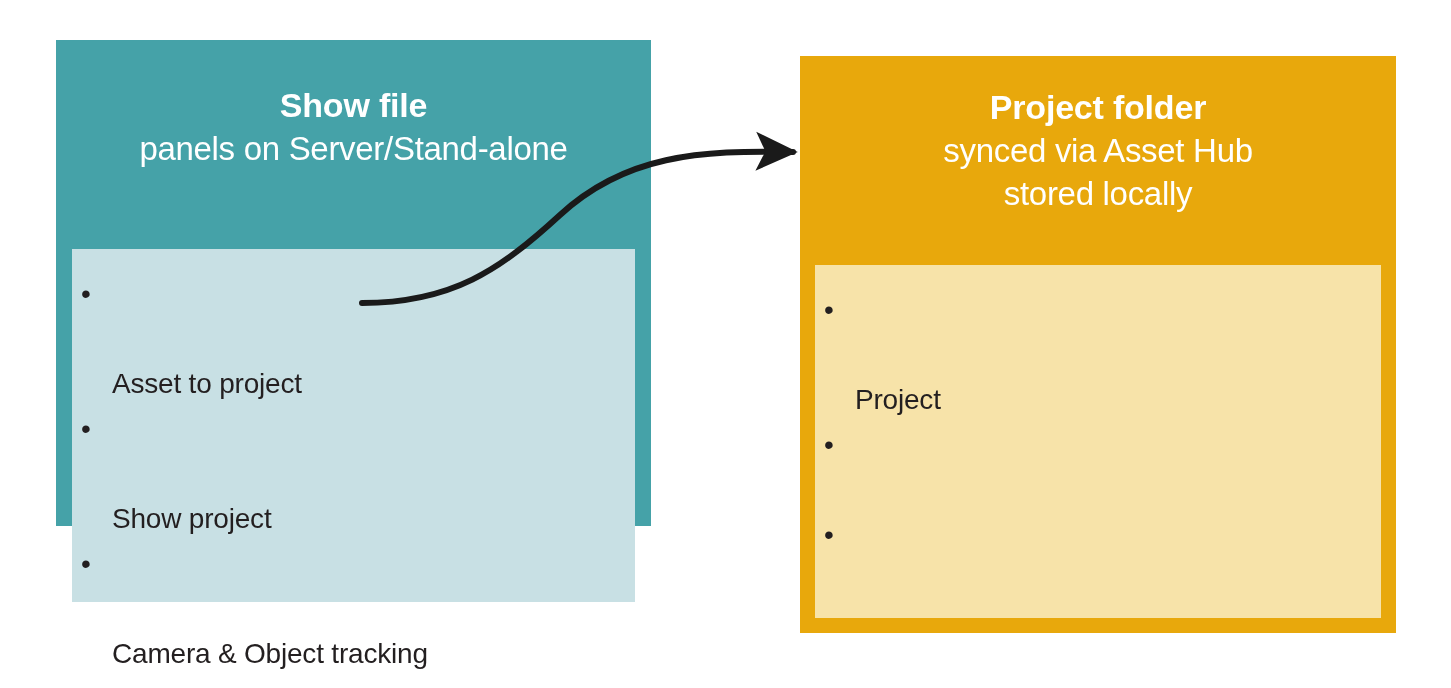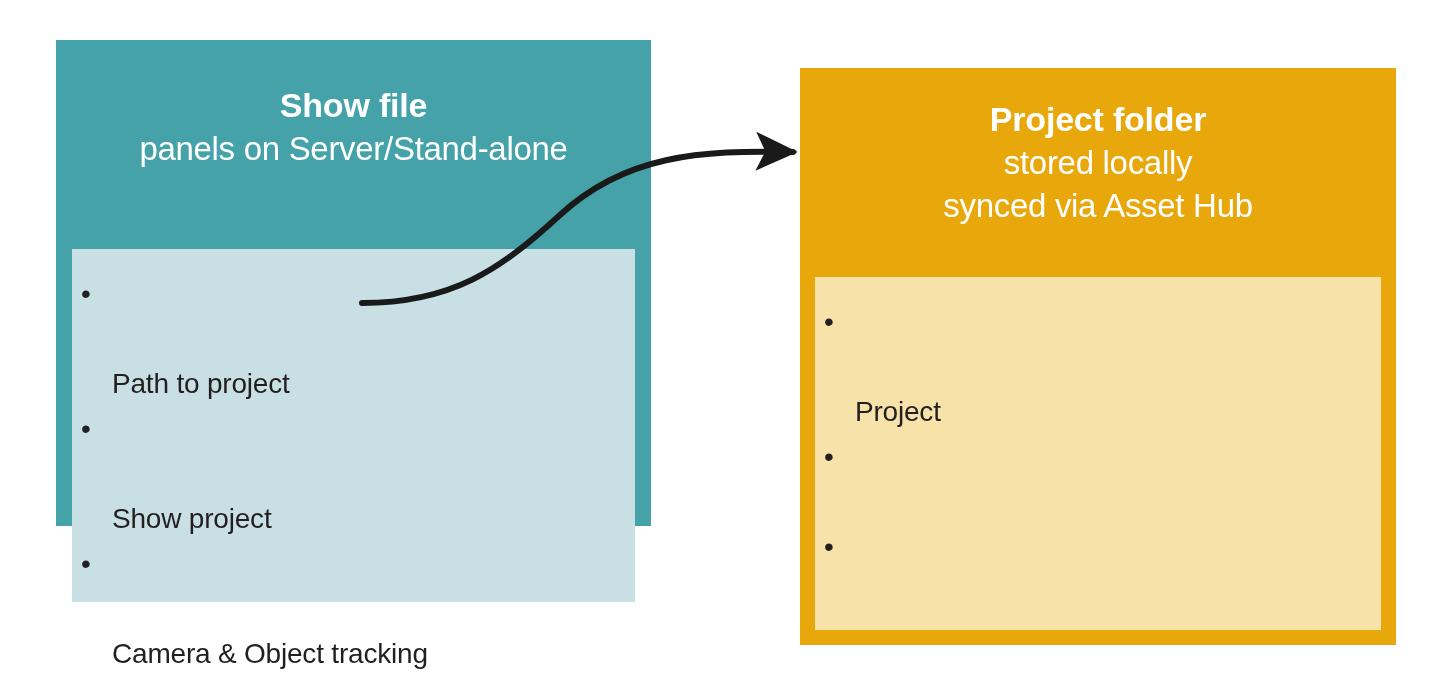--- a/index.html
+++ b/index.html
@@ -93,21 +93,20 @@
     padding: 22px 0 0 0;
   }
 
   
   #project-folder-card {
     left: 800px;
     top: 56px;
     width: 596px;
     height: 577px;
     background: #e8a80c;
-    margin-top: 12px;
   }
   #project-folder-card .card-header {
     padding-top: 30px;
   }
   #project-folder-panel {
     left: 15px;
     top: 209px;
     width: 566px;
     height: 353px;
     background: #f7e3a9;
@@ -133,41 +132,41 @@
 
     <div class="card-header">
       <span class="card-title">Show file</span>
       <span class="card-subtitle">panels on Server/Stand-alone</span>
     </div>
 
     <div class="card-panel" id="show-file-panel">
       <ul class="bullet-list">
         <li class="bullet-item">
           <span class="bullet-dot">•</span>
-          <span>Path to project</span>
+          <span>Asset to project</span>
         </li>
         <li class="bullet-item">
           <span class="bullet-dot">•</span>
           <span>Show project</span>
         </li>
         <li class="bullet-item">
           <span class="bullet-dot">•</span>
           <span>Camera &amp; Object tracking</span>
         </li>
 
       </ul>
     </div>
   </div>
 
   <div class="card" id="project-folder-card">
 
     <div class="card-header">
       <span class="card-title">Project folder</span>
+      <span class="card-subtitle">synced via Asset Hub</span>
       <span class="card-subtitle">stored locally</span>
-      <span class="card-subtitle">synced via Asset Hub</span>
     </div>
 
     <div class="card-panel" id="project-folder-panel">
       <ul class="bullet-list">
         <li class="bullet-item">
           <span class="bullet-dot">•</span>
           <span>Project</span>
         </li>
         <li class="bullet-item">
           <span class="bullet-dot">•</span>

